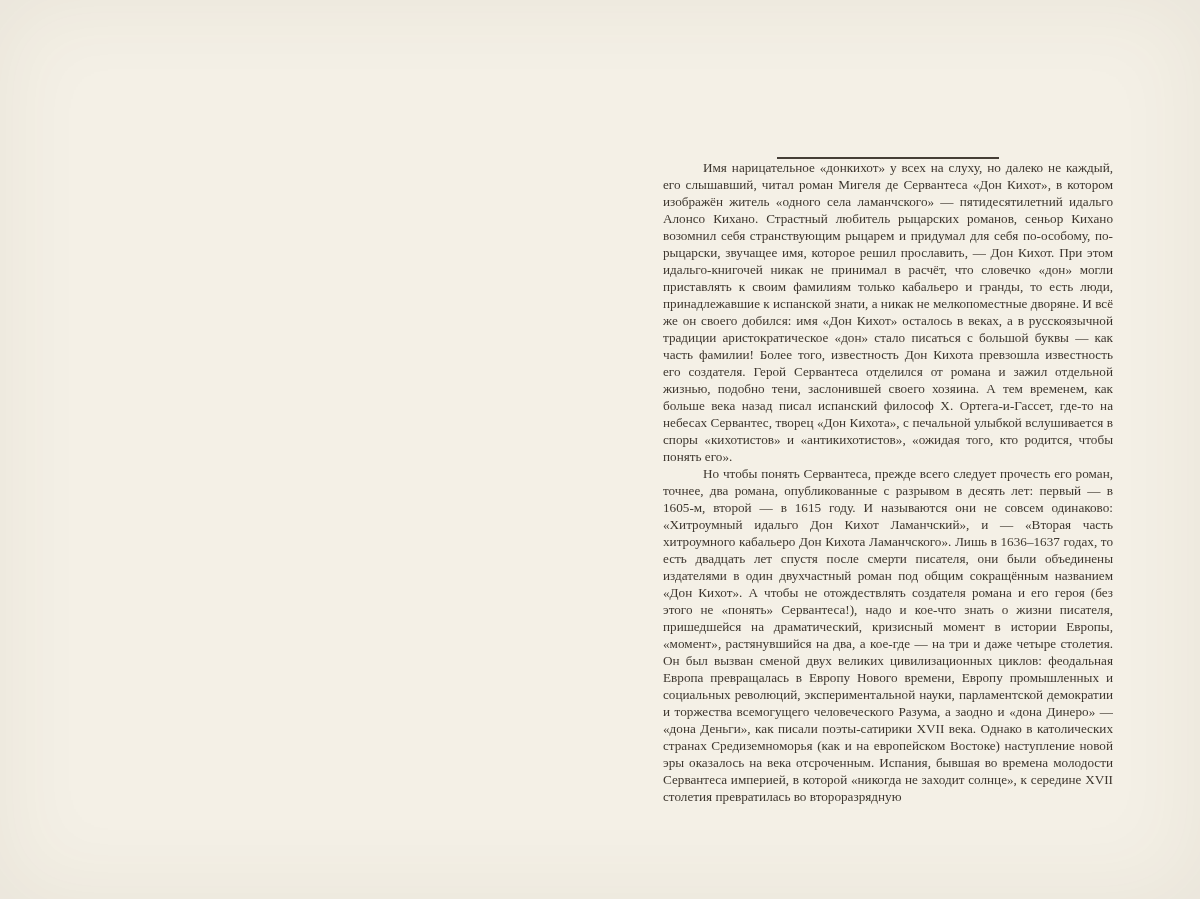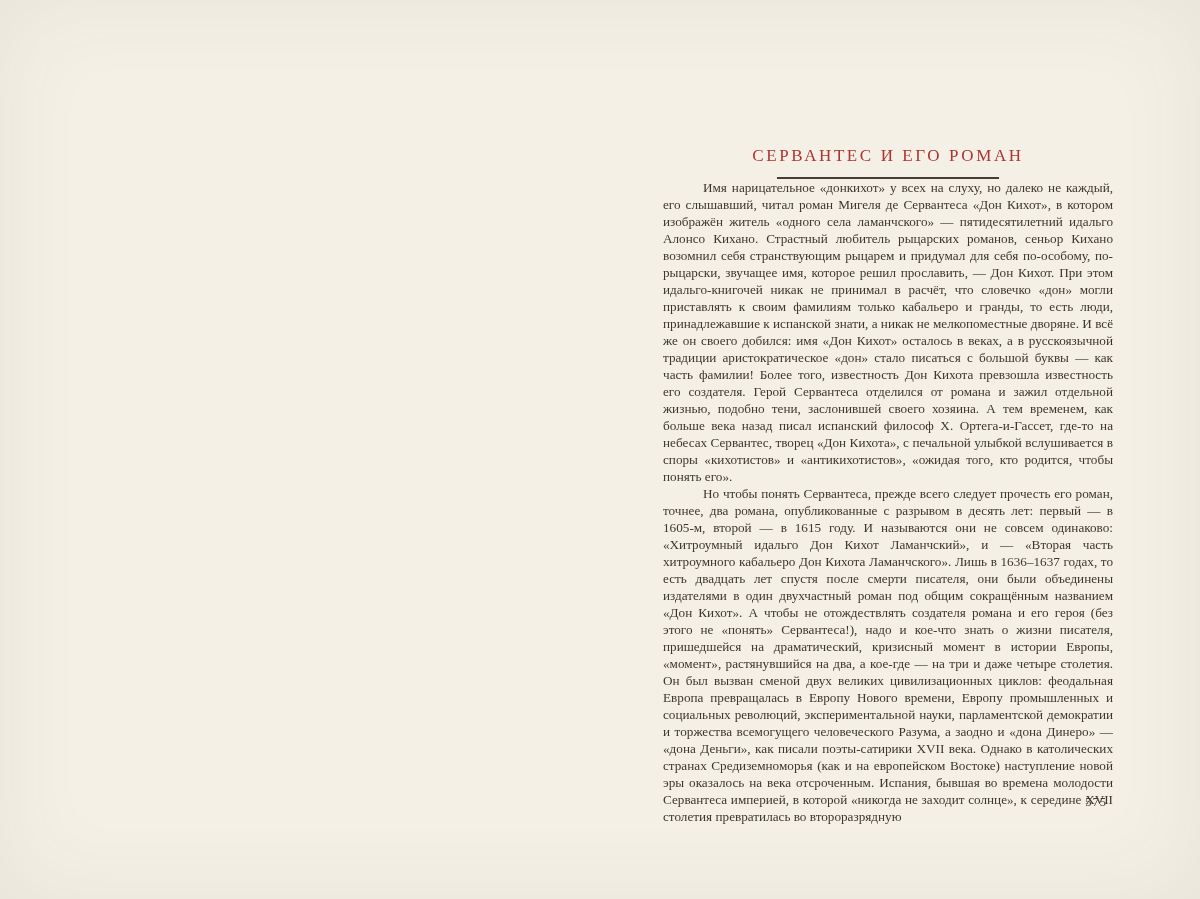--- a/index.html
+++ b/index.html
@@ -74,22 +74,20 @@
   }
 </style>
 </head>
 <body>
 
 <div class="spread">
   <div class="page page-left"></div>
   <div class="page page-right"></div>
 
   <div class="text-column">
-    <h1 class="chapter-title">СЕРВАНТЕС И ЕГО РОМАН</h1>
     <div class="title-rule"></div>
     <div class="body-text">
       <p>Имя нарицательное «донкихот» у всех на слуху, но далеко не каждый, его слышавший, читал роман Мигеля де Сервантеса «Дон Кихот», в котором изображён житель «одного села ламанчского» — пятидесятилетний идальго Алонсо Кихано. Страстный любитель рыцарских романов, сеньор Кихано возомнил себя странствующим рыцарем и придумал для себя по-особому, по-рыцарски, звучащее имя, которое решил прославить, — Дон Кихот. При этом идальго-книгочей никак не принимал в расчёт, что словечко «дон» могли приставлять к своим фамилиям только кабальеро и гранды, то есть люди, принадлежавшие к испанской знати, а никак не мелкопоместные дворяне. И всё же он своего добился: имя «Дон Кихот» осталось в веках, а в русскоязычной традиции аристократическое «дон» стало писаться с большой буквы — как часть фамилии! Более того, известность Дон Кихота превзошла известность его создателя. Герой Сервантеса отделился от романа и зажил отдельной жизнью, подобно тени, заслонившей своего хозяина. А тем временем, как больше века назад писал испанский философ Х. Ортега-и-Гассет, где-то на небесах Сервантес, творец «Дон Кихота», с печальной улыбкой вслушивается в споры «кихотистов» и «антикихотистов», «ожидая того, кто родится, чтобы понять его».</p>
       <p>Но чтобы понять Сервантеса, прежде всего следует прочесть его роман, точнее, два романа, опубликованные с разрывом в десять лет: первый — в 1605-м, второй — в 1615 году. И называются они не совсем одинаково: «Хитроумный идальго Дон Кихот Ламанчский», и — «Вторая часть хитроумного кабальеро Дон Кихота Ламанчского». Лишь в 1636–1637 годах, то есть двадцать лет спустя после смерти писателя, они были объединены издателями в один двухчастный роман под общим сокращённым названием «Дон Кихот». А чтобы не отождествлять создателя романа и его героя (без этого не «понять» Сервантеса!), надо и кое-что знать о жизни писателя, пришедшейся на драматический, кризисный момент в истории Европы, «момент», растянувшийся на два, а кое-где — на три и даже четыре столетия. Он был вызван сменой двух великих цивилизационных циклов: феодальная Европа превращалась в Европу Нового времени, Европу промышленных и социальных революций, экспериментальной науки, парламентской демократии и торжества всемогущего человеческого Разума, а заодно и «дона Динеро» — «дона Деньги», как писали поэты-сатирики XVII века. Однако в католических странах Средиземноморья (как и на европейском Востоке) наступление новой эры оказалось на века отсроченным. Испания, бывшая во времена молодости Сервантеса империей, в которой «никогда не заходит солнце», к середине XVII столетия превратилась во второразрядную</p>
     </div>
   </div>
 
-  <div class="page-number">575</div>
 </div>
 
 </body></html>

